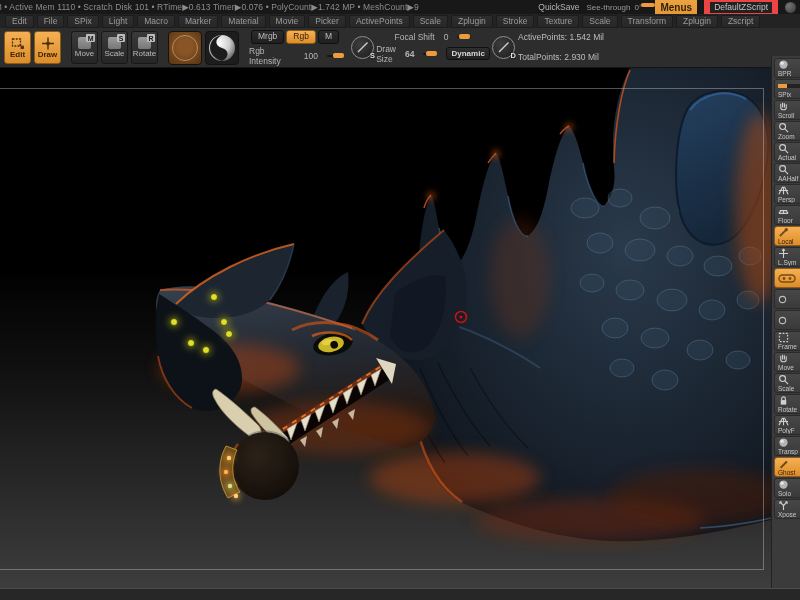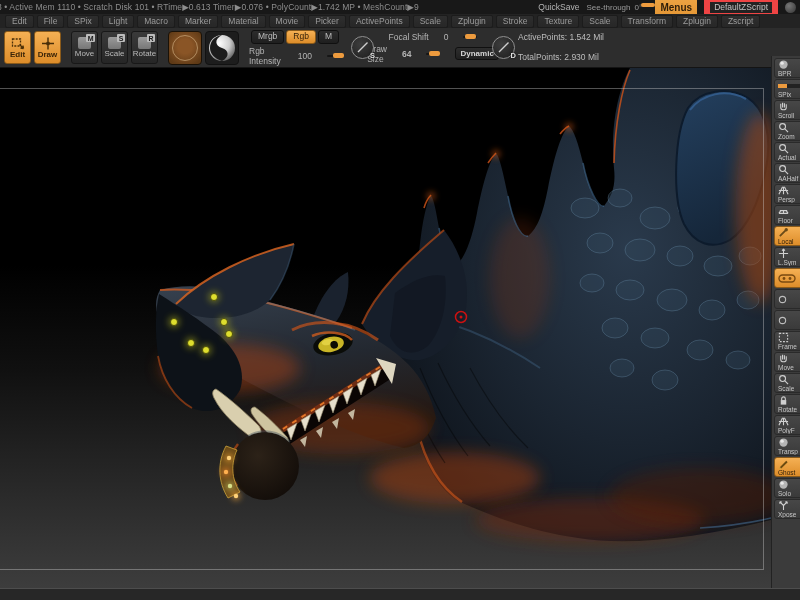--- a/index.html
+++ b/index.html
@@ -50,21 +50,21 @@
   .brush-preview::after { content:""; position:absolute; inset:3px; border-radius:50%;
     border:1.5px solid rgba(225,195,150,0.55); }
   .mat-sphere { width:34px; height:34px; border-radius:4px; background:#1d1d1d; border:1px solid #121212;
     display:flex; align-items:center; justify-content:center; cursor:pointer; }
   .tb-group { display:flex; flex-direction:column; justify-content:center; gap:2px; height:34px;align-items:center; }
   .btn-row { display:flex; gap:2px; }
   .sm-btn { font-size:8.5px; color:#bdbdbd; background:linear-gradient(#2c2c2c,#1f1f1f);
     border:1px solid #101010; border-radius:3px; padding:1.5px 6px; line-height:9px; cursor:pointer; }
   .sm-btn.on { background:linear-gradient(#f5b054,#dd8d2a); color:#32200a; font-weight:normal; border-color:#8a5a1a; }
   .sm-btn.dim { color:#5f5f5f; }
-  .slider-row { display:flex; align-items:center; font-size:8.5px; color:#b5b5b5; gap:15px; cursor:pointer; }
+  .slider-row { display:flex; align-items:center; font-size:8.5px; color:#b5b5b5; gap:9px; cursor:pointer; }
   .sl-track { position:relative; flex:1; min-width:14px; height:2px; background:#161616; border-radius:1px; }
   .sl-handle { position:absolute; top:-2px; width:11px; height:5px; background:#ED9B3E;
     border-radius:2px; margin-left:-5px; }
   .circle-icon { position:relative; width:23px; height:23px; border-radius:50%; cursor:pointer;
     background:radial-gradient(circle at 40% 35%, #3d3d3d, #1e1e1e); border:1.5px solid #8f8f8f; }
   .circle-icon .pen { position:absolute; left:4px; top:4px; width:13px; height:13px; }
   .circle-icon .cbadge { position:absolute; right:-2px; bottom:-2px; font-size:7.5px; color:#e0e0e0;
     font-weight:bold; text-shadow:0 0 2px #000; }
   .points { display:flex; flex-direction:column; justify-content:center; gap:11px; font-size:8.5px;
     color:#bdbdbd; line-height:9px; white-space:nowrap; }

